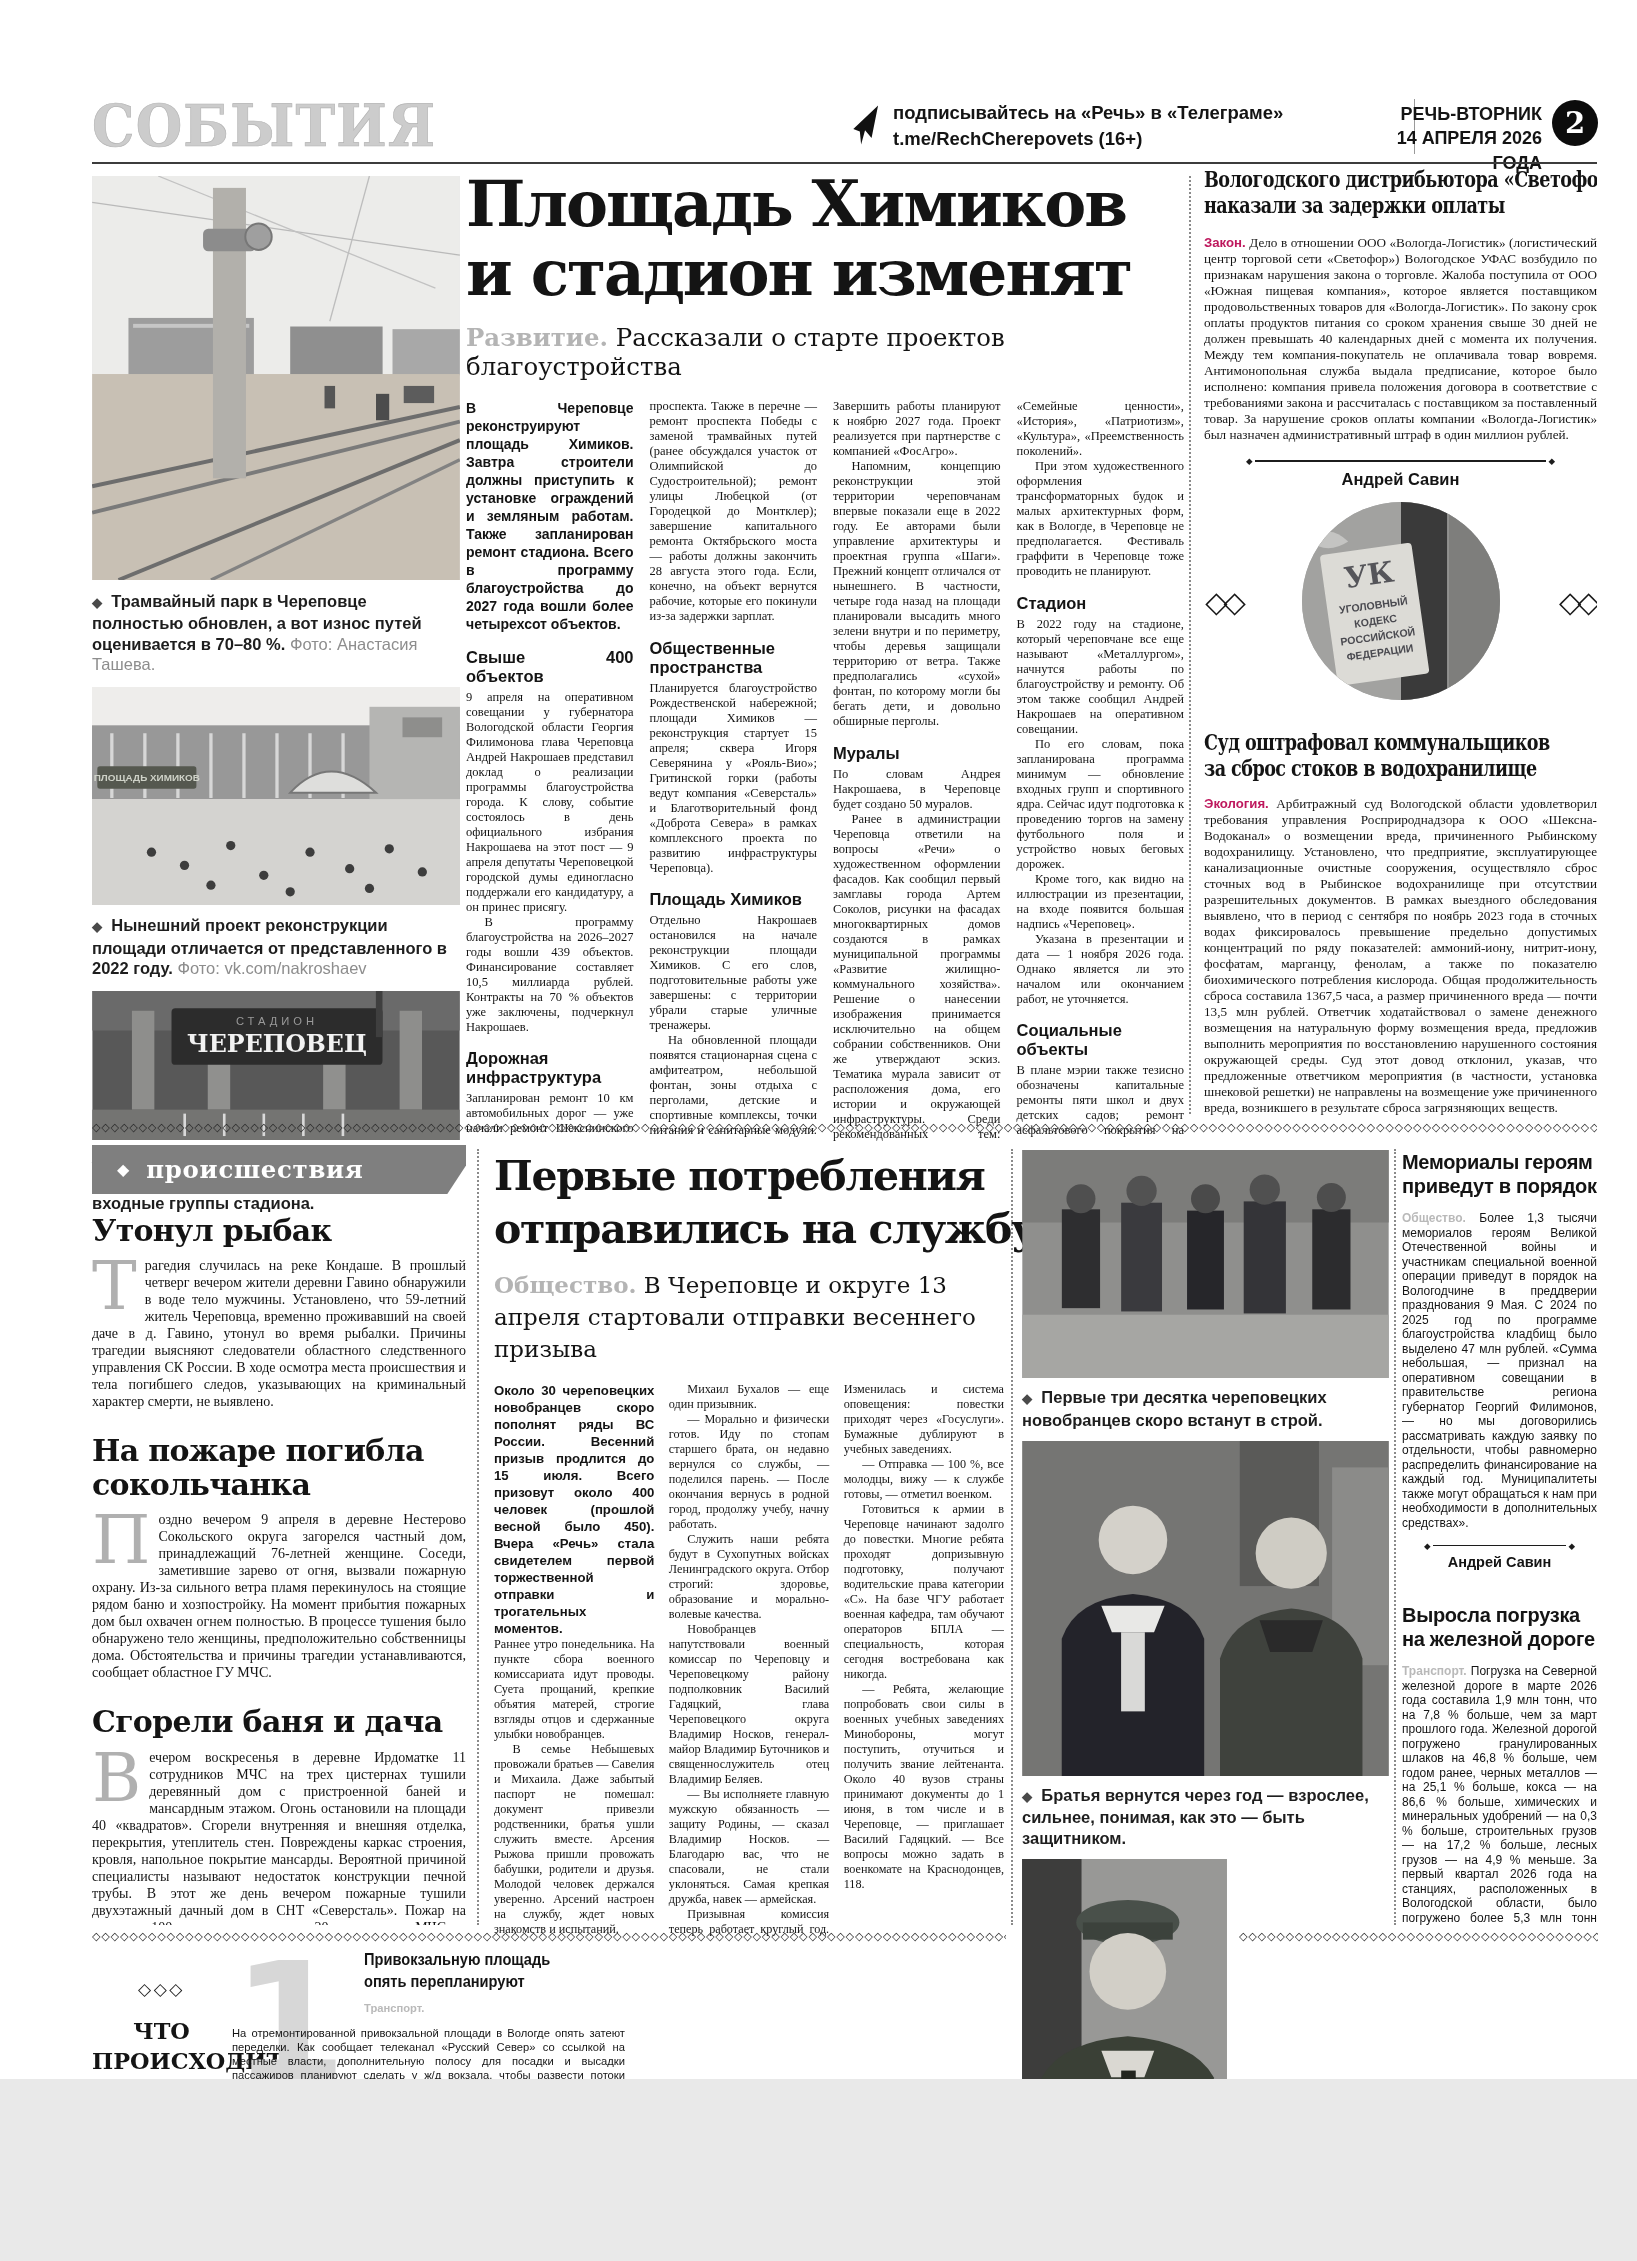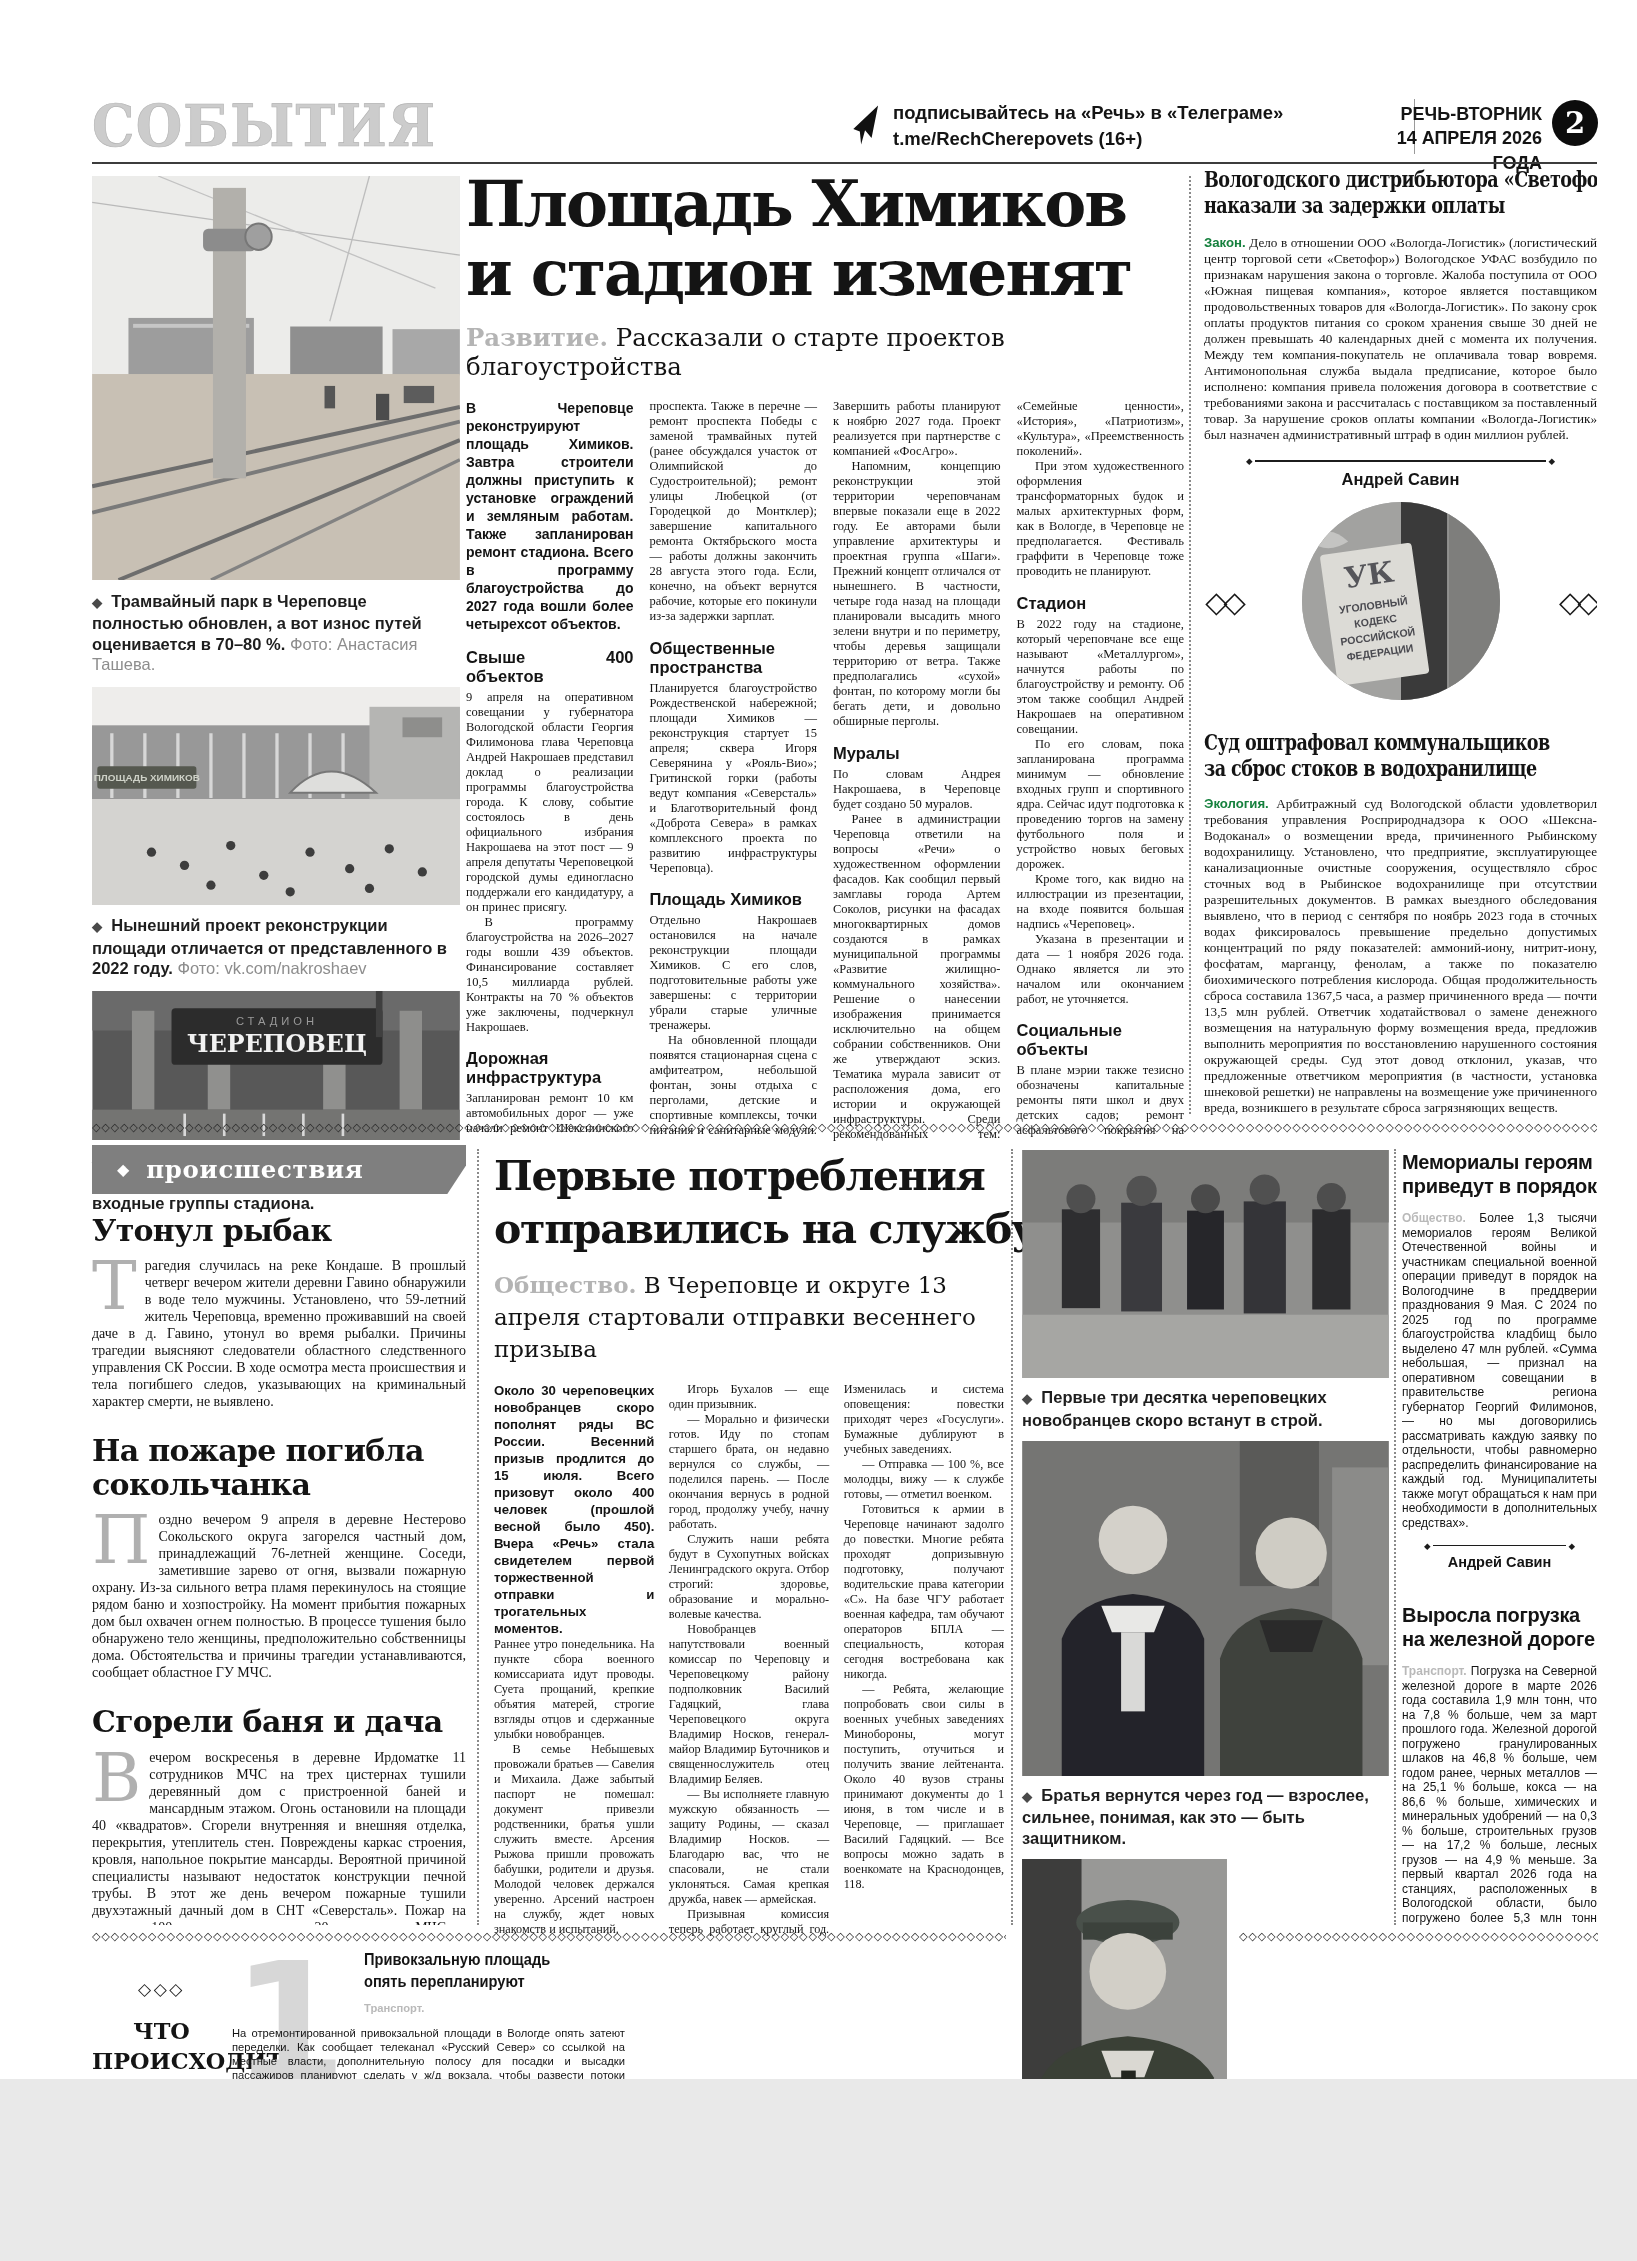--- a/index.html
+++ b/index.html
@@ -25,21 +25,21 @@
   .kick{color:#b4b4b4;font-weight:bold;font-family:"DejaVu Serif",serif;}
   .kickline{font-size:24.4px;line-height:29px;font-family:"DejaVu Serif",serif;}
   .subhead{font-family:"Liberation Sans",sans-serif;font-weight:bold;font-size:16.5px;line-height:19px;margin:14.5px 0 4px 0;break-after:avoid;}
   .lead{font-family:"Liberation Sans",sans-serif;font-weight:bold;font-size:14px;line-height:18px;margin:0 0 13.2px 0;}
   .bodycols{column-count:4;column-gap:16px;font-size:12.5px;line-height:15px;overflow:hidden;}
   .bodycols p,.bcols3 p{margin:0;}
   .ind{text-indent:18.5px;}
   
   .rslab{font-family:"DejaVu Serif",serif;font-weight:bold;font-size:22px;line-height:26.4px;white-space:nowrap;transform:scaleX(.8);transform-origin:left top;letter-spacing:-0.7px;}
   .rbody{font-size:13.2px;line-height:16px;}
-  .rkick{color:#15803d;font-weight:bold;font-family:"Liberation Sans",sans-serif;font-size:13.2px;}
+  .rkick{color:#be185d;font-weight:bold;font-family:"Liberation Sans",sans-serif;font-size:13.2px;}
   
   .brule{display:flex;align-items:center;margin:9.2px 40px 2.6px 40px;}
   .brule .bl{flex:1;height:1.3px;background:#1c1c1c;}
   .brule .bd{font-size:8.6px;color:#1c1c1c;padding:0 2px;}
   .bname{font-family:"Liberation Sans",sans-serif;font-weight:bold;font-size:16.5px;text-align:center;line-height:21px;}
   
   .tab{background:#7f7f7f;color:#fff;height:49px;display:flex;align-items:center;clip-path:polygon(0 0,100% 0,100% 42%,95% 100%,0 100%);}
   .tab .t-d{color:#fff;font-size:16px;margin:0 17px 0 25px;}
   .tab .t-w{font-family:"DejaVu Serif",serif;font-weight:bold;font-size:24.4px;letter-spacing:0.7px;}
   .ihead{font-family:"DejaVu Serif",serif;font-weight:bold;font-size:30px;line-height:34px;letter-spacing:-0.7px;margin:20px 0 9.2px 0;}
@@ -293,21 +293,21 @@
       <div>отправились на службу</div>
     </div>
     <div class="reckick" style="margin-top:13.2px;">
       <span class="kick">Общество.</span>
       <span>В Череповце и округе 13 апреля стартовали отправки весеннего призыва</span>
     </div>
     <div class="bcols3 jt" style="margin-top:17px;height:559px;">
       <p class="lead3">Около 30 череповецких новобранцев скоро пополнят ряды ВС России. Весенний призыв продлится до 15 июля. Всего призовут около 400 человек (прошлой весной было 450). Вчера «Речь» стала свидетелем первой торжественной отправки и трогательных моментов.</p>
       <p>Раннее утро понедельника. На пункте сбора военного комиссариата идут проводы. Суета прощаний, крепкие объятия матерей, строгие взгляды отцов и сдержанные улыбки новобранцев.</p>
       <p class="ind">В семье Небышевых провожали братьев — Савелия и Михаила. Даже забытый паспорт не помешал: документ привезли родственники, братья ушли служить вместе. Арсения Рыжова пришли провожать бабушки, родители и друзья. Молодой человек держался уверенно. Арсений настроен на службу, ждет новых знакомств и испытаний.</p>
-      <p class="ind">Игорь Бухалов — еще один призывник.</p>
+      <p class="ind">Михаил Бухалов — еще один призывник.</p>
       <p class="ind">— Морально и физически готов. Иду по стопам старшего брата, он недавно вернулся со службы, — поделился парень. — После окончания вернусь в родной город, продолжу учебу, начну работать.</p>
       <p class="ind">Служить наши ребята будут в Сухопутных войсках Ленинградского округа. Отбор строгий: здоровье, образование и морально-волевые качества.</p>
       <p class="ind">Новобранцев напутствовали военный комиссар по Череповцу и Череповецкому району подполковник Василий Гадяцкий, глава Череповецкого округа Владимир Носков, генерал-майор Владимир Буточников и священнослужитель отец Владимир Беляев.</p>
       <p class="ind">— Вы исполняете главную мужскую обязанность — защиту Родины, — сказал Владимир Носков. — Благодарю вас, что не спасовали, не стали уклоняться. Самая крепкая дружба, навек — армейская.</p>
       <p class="ind">Призывная комиссия теперь работает круглый год. Изменилась и система оповещения: повестки приходят через «Госуслуги». Бумажные дублируют в учебных заведениях.</p>
       <p class="ind">— Отправка — 100 %, все молодцы, вижу — к службе готовы, — отметил военком.</p>
       <p class="ind">Готовиться к армии в Череповце начинают задолго до повестки. Многие ребята проходят допризывную подготовку, получают водительские права категории «С». На базе ЧГУ работает военная кафедра, там обучают операторов БПЛА — специальность, которая сегодня востребована как никогда.</p>
       <p class="ind">— Ребята, желающие попробовать свои силы в военных учебных заведениях Минобороны, могут поступить, отучиться и получить звание лейтенанта. Около 40 вузов страны принимают документы до 1 июня, в том числе и в Череповце, — приглашает Василий Гадяцкий. — Все вопросы можно задать в военкомате на Краснодонцев, 118.</p>
 
     </div>

